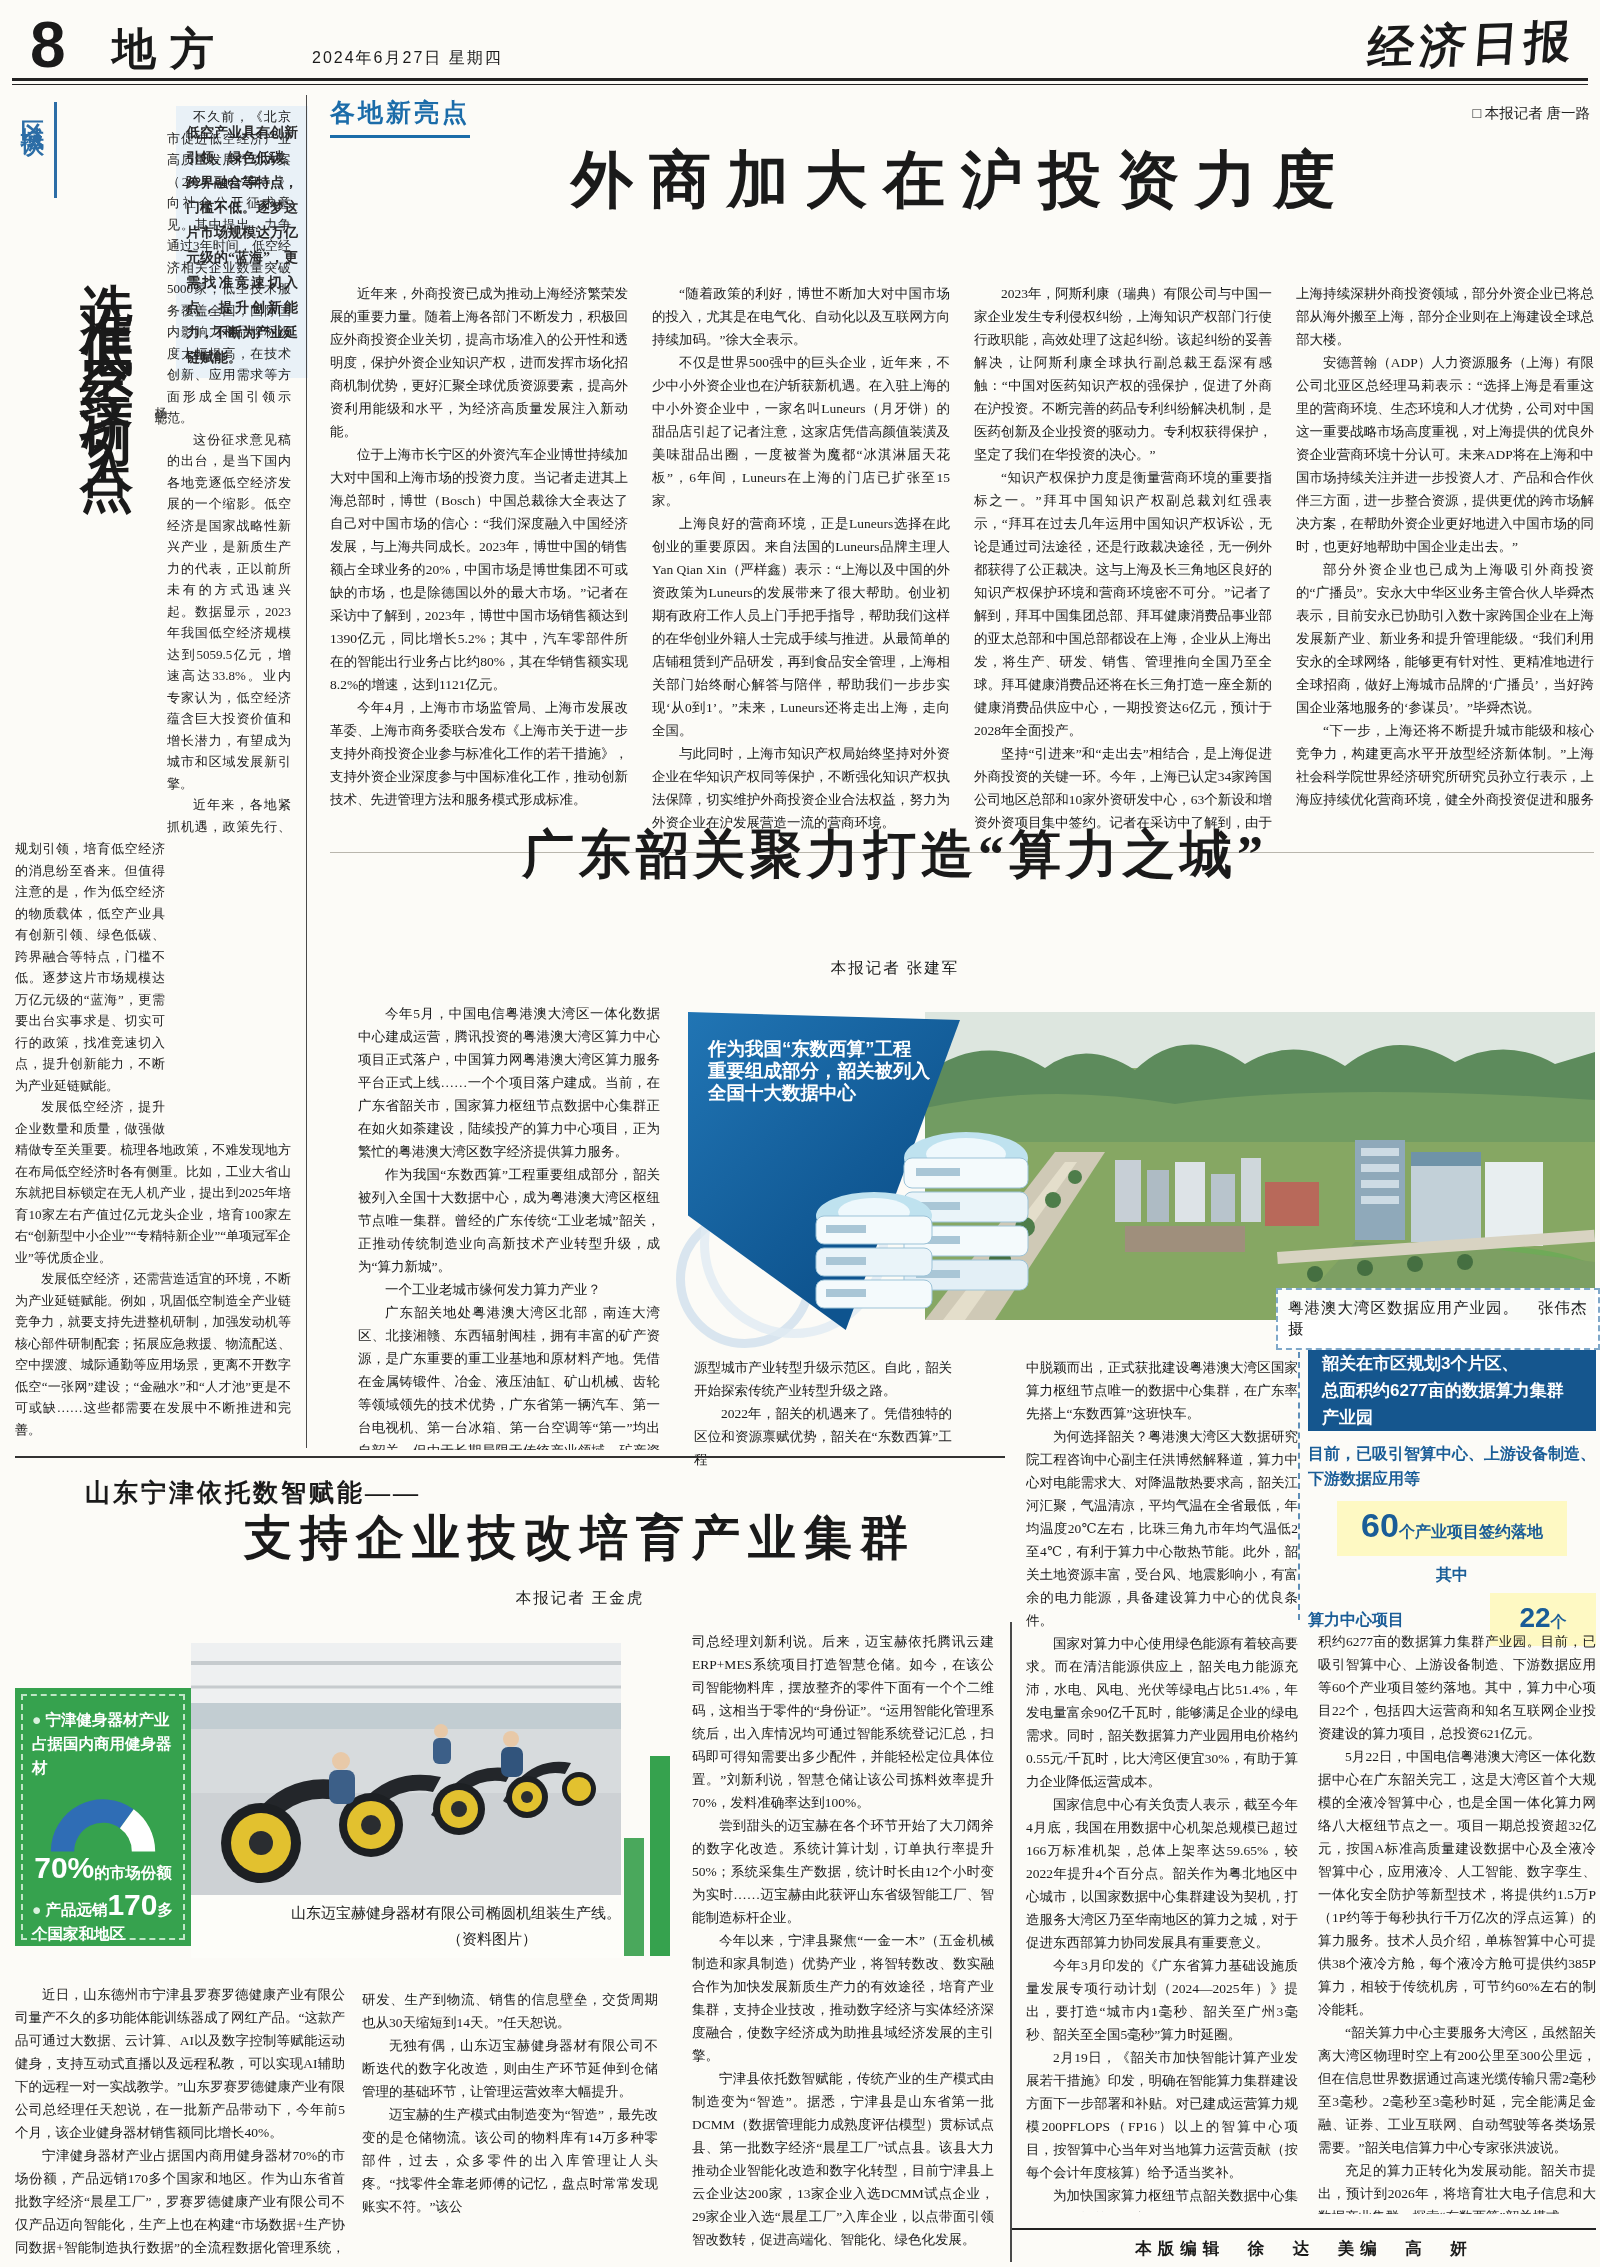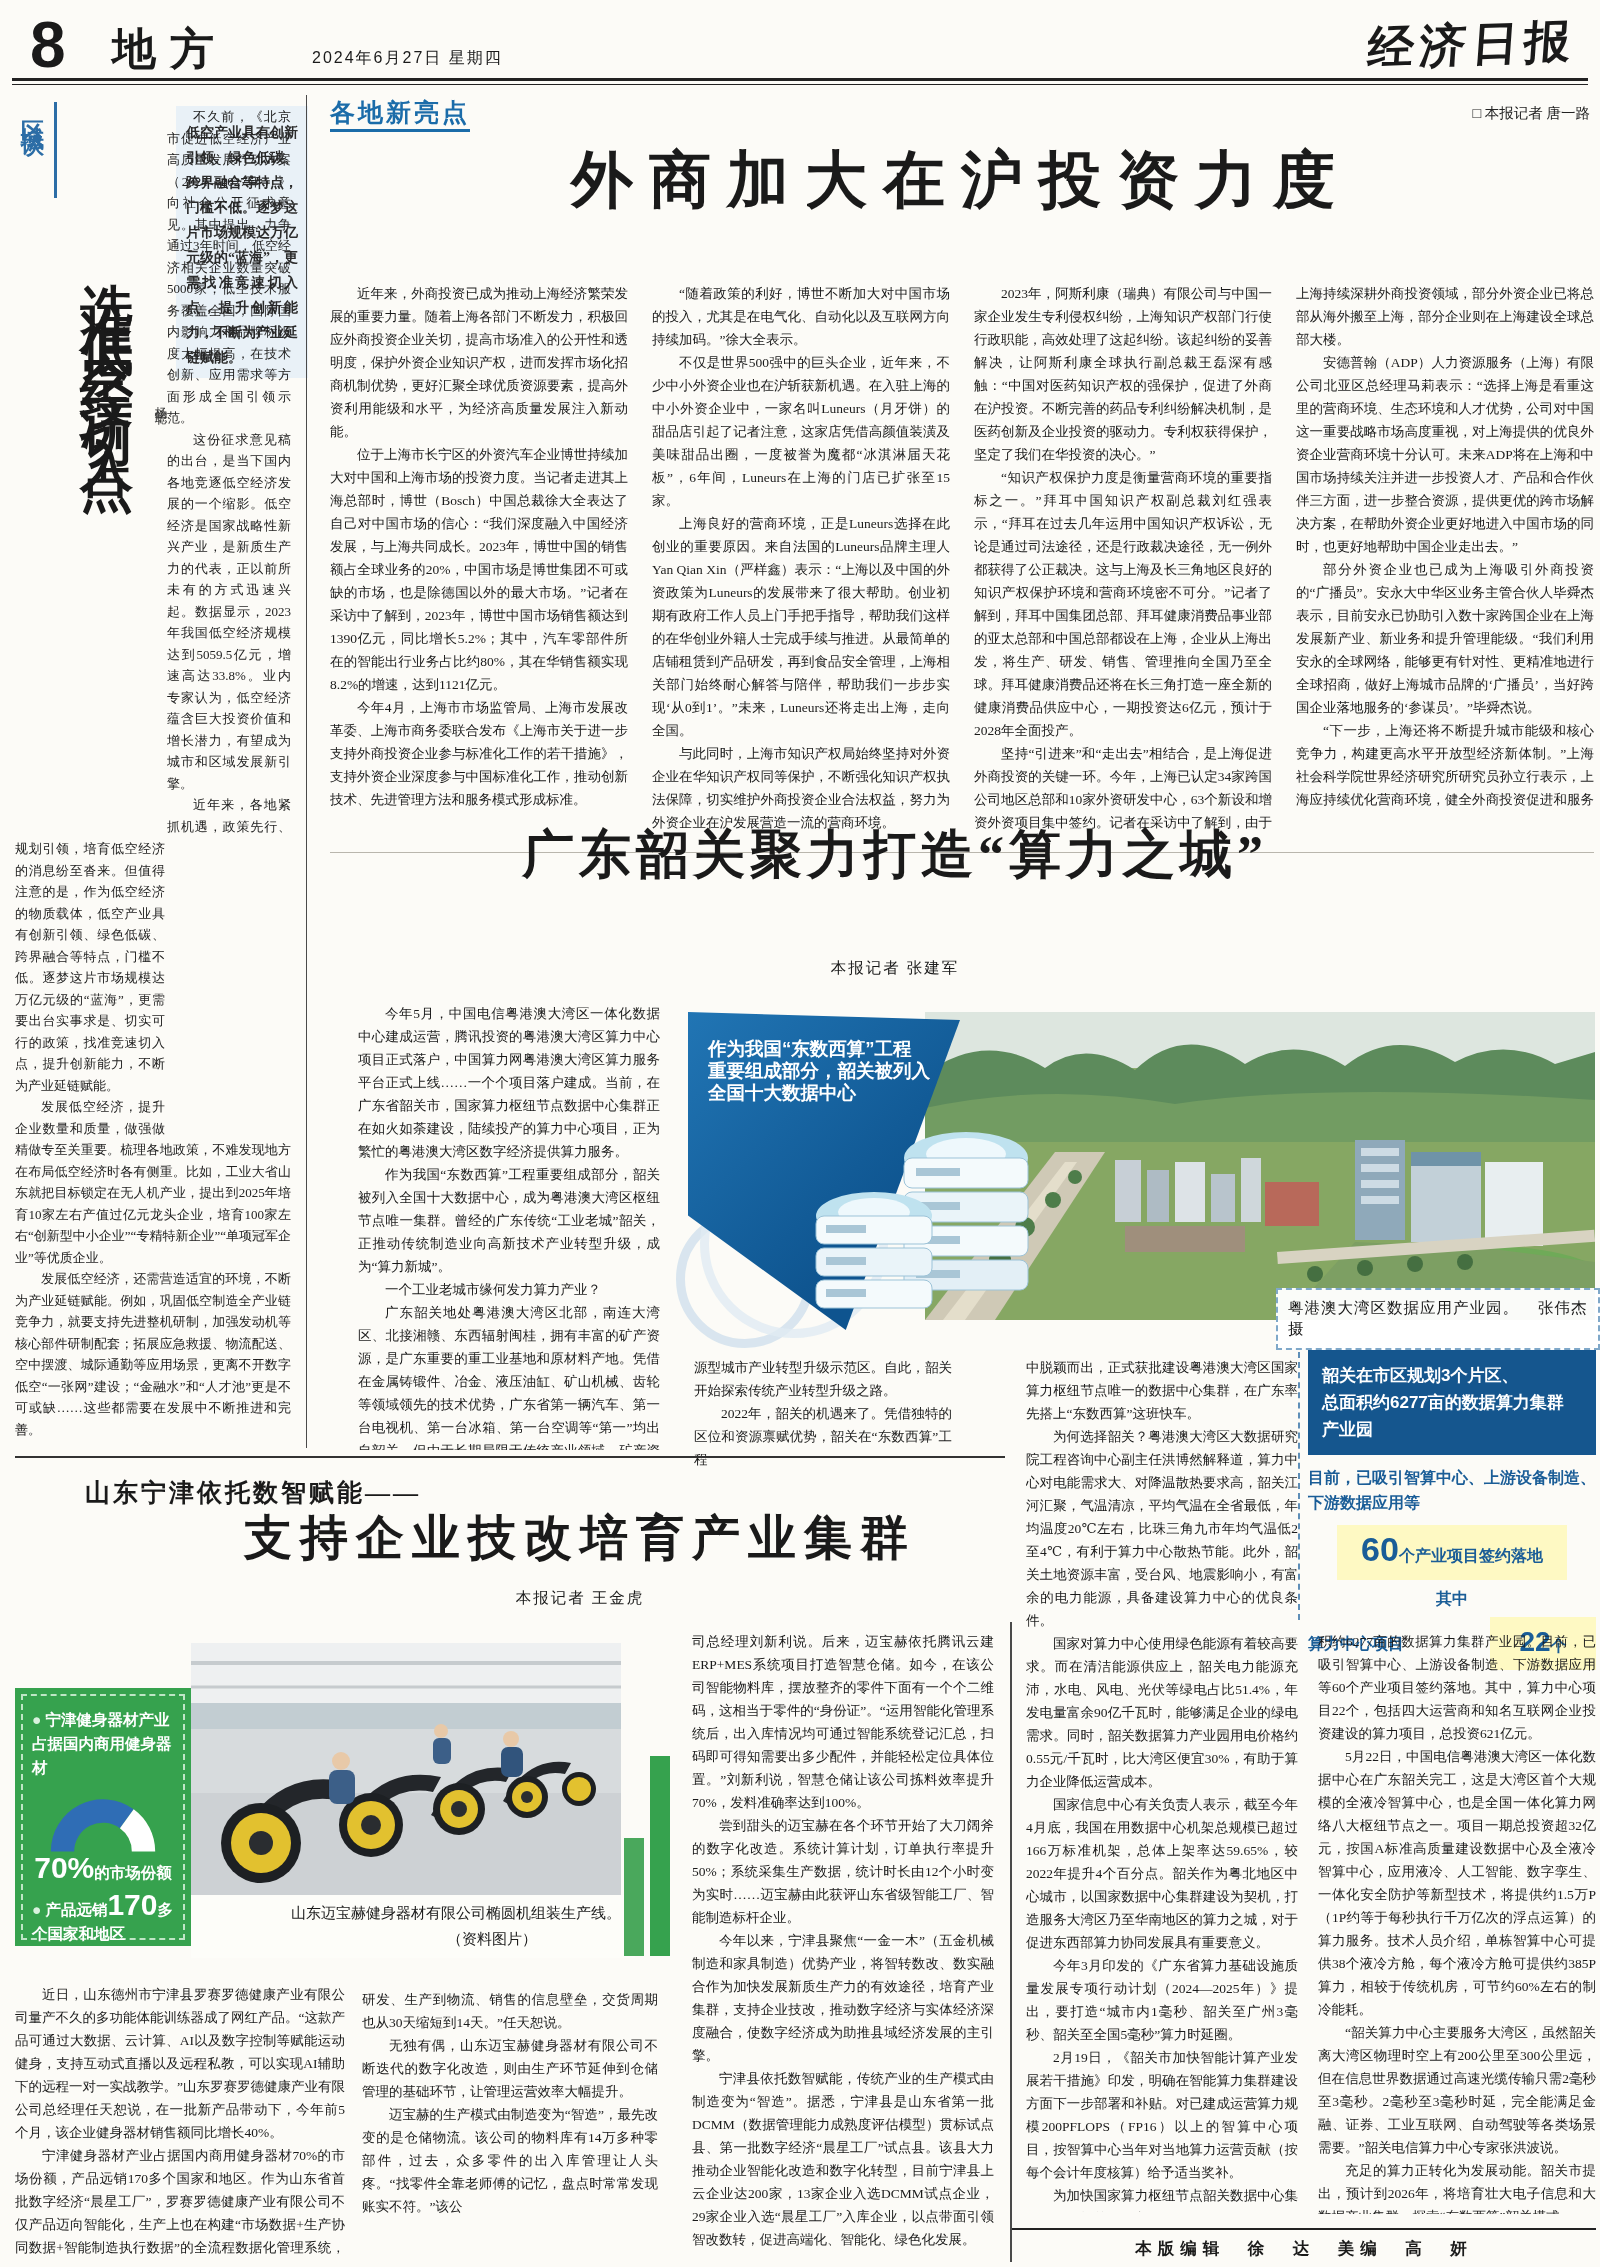--- a/index.html
+++ b/index.html
@@ -19,36 +19,36 @@
   .masthead{font-size:46px;font-weight:900;transform:skewX(-6deg) rotate(-2deg);letter-spacing:6px;}
   
   .colmark{writing-mode:vertical-rl;font-size:23px;font-weight:700;color:#2c6da6;letter-spacing:6px;
            border-right:3px solid #2c6da6;padding-right:6px;height:96px;}
   .vheadline{writing-mode:vertical-rl;font-size:53px;font-weight:900;letter-spacing:22px;line-height:1.0;}
   .vauthor{writing-mode:vertical-rl;font-size:12.5px;color:#333;letter-spacing:3px;}
   .summary{background:#e9f1f7;font-weight:700;font-size:14px;line-height:25px;padding:14px 10px;
            text-align:justify;color:#2b2b2b;}
   .commentary{font-size:13px;line-height:21.5px;overflow:hidden;}
   
-  .toplabel{font-size:25px;font-weight:700;color:#1b6ca9;border-bottom:3px solid #1b6ca9;letter-spacing:3px;}
+  .toplabel{font-size:25px;font-weight:700;color:#1b6ca9;border-bottom:3px solid #1b6ca9;padding-bottom:6px;letter-spacing:3px;}
   .reporter{font-size:14.5px;color:#222;}
   .bigh1{font-size:62px;font-weight:900;letter-spacing:16px;text-align:center;}
   .cols4{column-count:4;column-gap:24px;}
   
   .sgh1{font-size:52px;font-weight:900;letter-spacing:5px;text-align:center;}
   .byline-c{font-size:15.5px;text-align:center;letter-spacing:2px;}
   .banner{background:linear-gradient(135deg,#2175b4 0%,#0e548f 70%);
           clip-path:polygon(0 0,100% 2.5%,58% 100%,0 64%);color:#fff;}
   .banner-t{font-family:"Liberation Sans","DejaVu Sans",sans-serif;font-size:18.5px;font-weight:700;
             line-height:22px;white-space:pre-line;padding:26px 16px 0 20px;}
   .ring{border:9px solid #cfe0ec;border-radius:50%;opacity:.8;}
   .capstrip{background:rgba(255,255,255,.96);border:2px dashed #7fa8c9;font-size:15.5px;
             padding:8px 10px;letter-spacing:1px;}
   .infobox-h{background:#15568e;color:#fff;font-family:"Liberation Sans","DejaVu Sans",sans-serif;
-             font-size:17px;font-weight:700;line-height:27px;padding:12px 14px;white-space:pre-line;}
+             font-size:17px;font-weight:700;line-height:27px;padding:0 14px;white-space:pre-line;}
   .infobox-b{color:#1a5d97;font-family:"Liberation Sans","DejaVu Sans",sans-serif;font-size:16px;
              font-weight:700;line-height:25px;}
   .pill{background:#fef9c3;display:block;text-align:center;padding:12px 10px;margin:10px auto 6px;}
   .bignum{font-size:34px;font-weight:900;}
   .dashv{border-left:2px dashed #5f8fb8;}
   
   .kicker{font-size:25px;font-weight:700;letter-spacing:3px;}
   .njh1{font-size:48px;font-weight:900;letter-spacing:8px;text-align:center;}
   .greenbox{background:#36a24e;color:#fff;}
   .greenbox .inner{border:2px dashed #bfe6c6;margin:6px;padding:12px 9px;height:calc(100% - 40px);}

